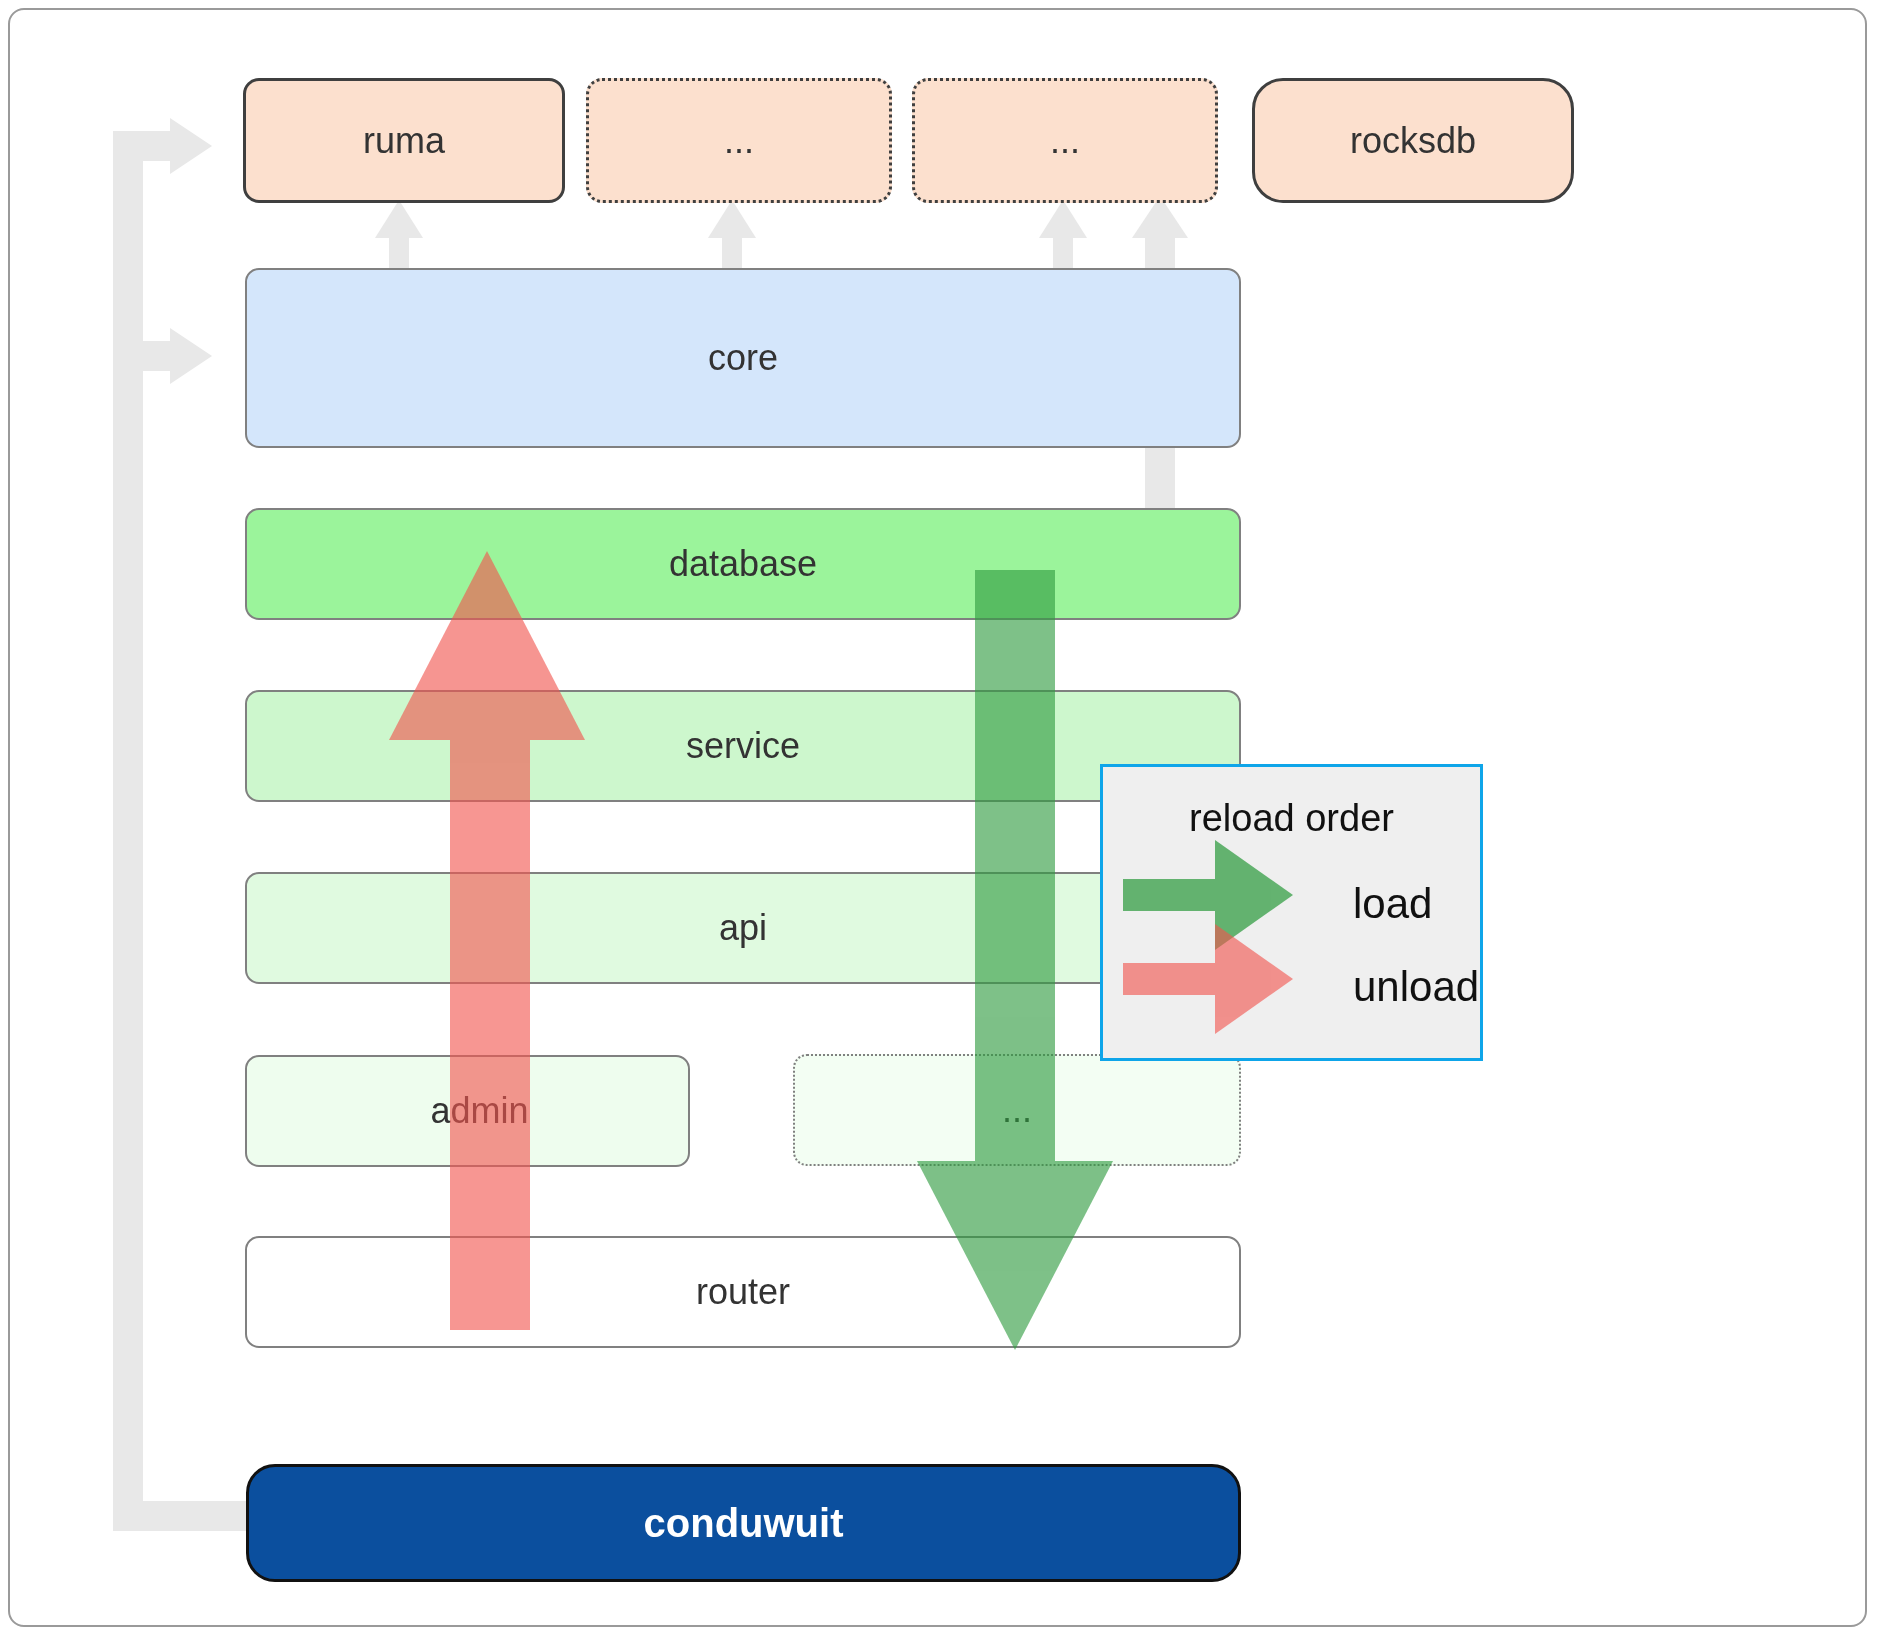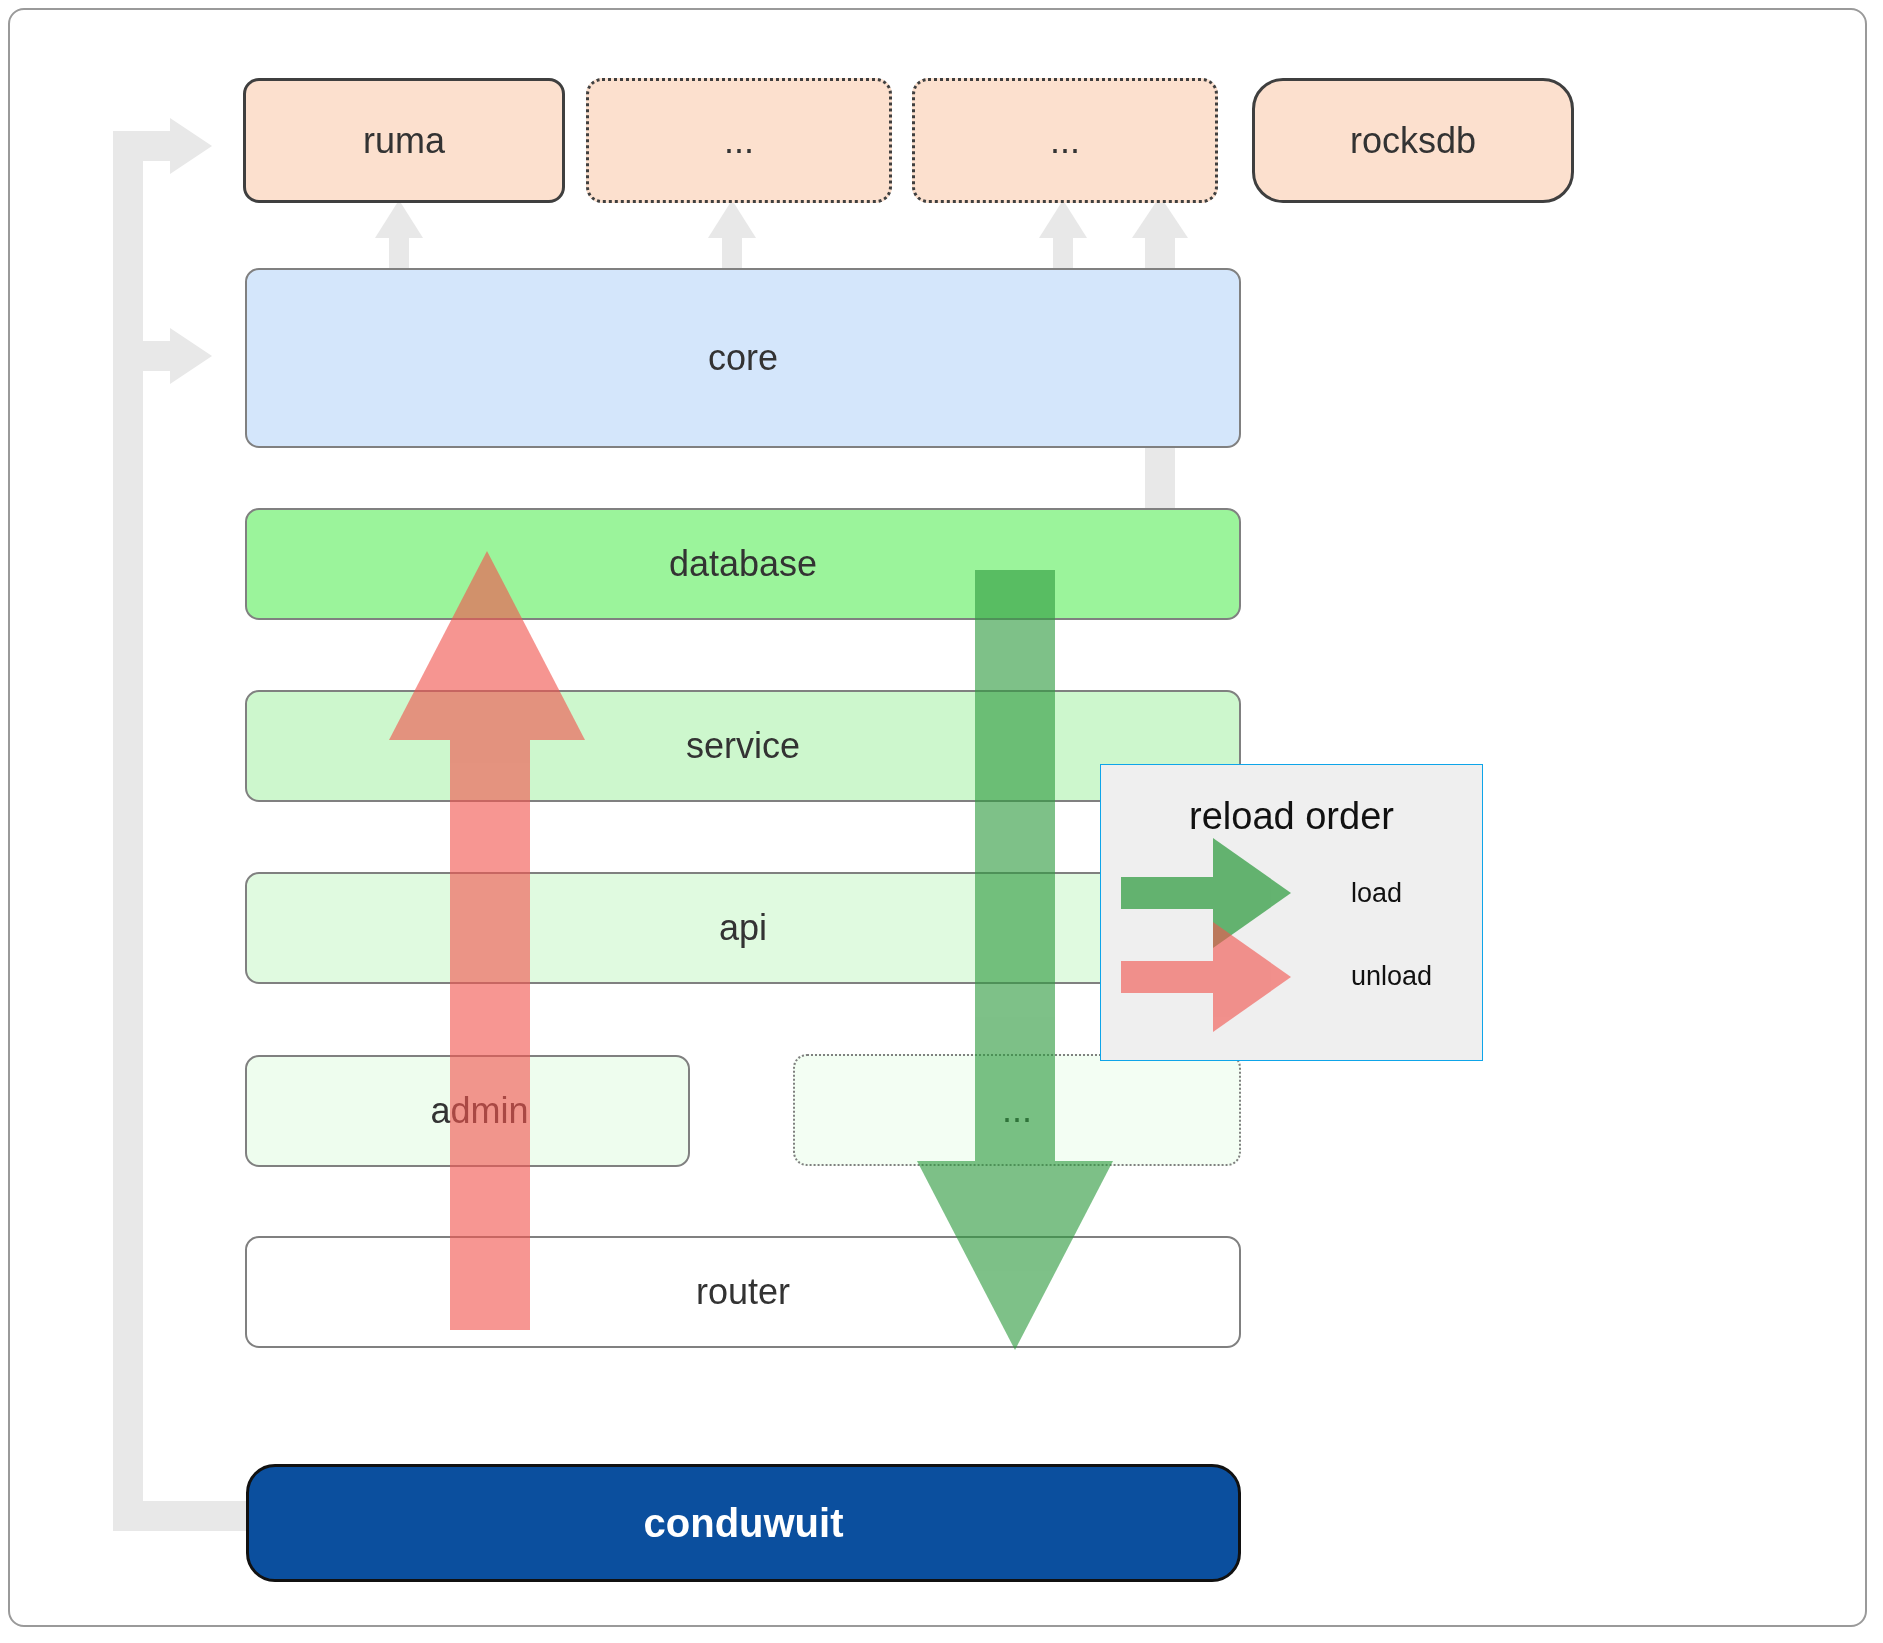--- a/index.html
+++ b/index.html
@@ -62,32 +62,32 @@
     pointer-events:none;
   }
   svg.under{z-index:1;}
   svg.above{z-index:5;}
   .node{z-index:3;}
   .legend{
     position:absolute;
     left:1100px;top:764px;
     width:383px;height:297px;
     background:#efefef;
-    border:1px solid #0ea5e9;
+    border:3px solid #0ea5e9;
     box-sizing:border-box;
     z-index:6;
   }
   .legend-title{
     position:absolute;left:0;top:30px;width:100%;
     text-align:center;
     font-size:38px;color:#111111;
   }
   .legend-label{
     position:absolute;
-    font-size:27px;color:#111111;
+    font-size:42px;color:#111111;
   }
   .lg-load{left:250px;top:113px;}
   .lg-unload{left:250px;top:196px;}
 </style>
 </head>
 <body>
 
 <div id="canvas">
 
   <div class="frame"></div>

